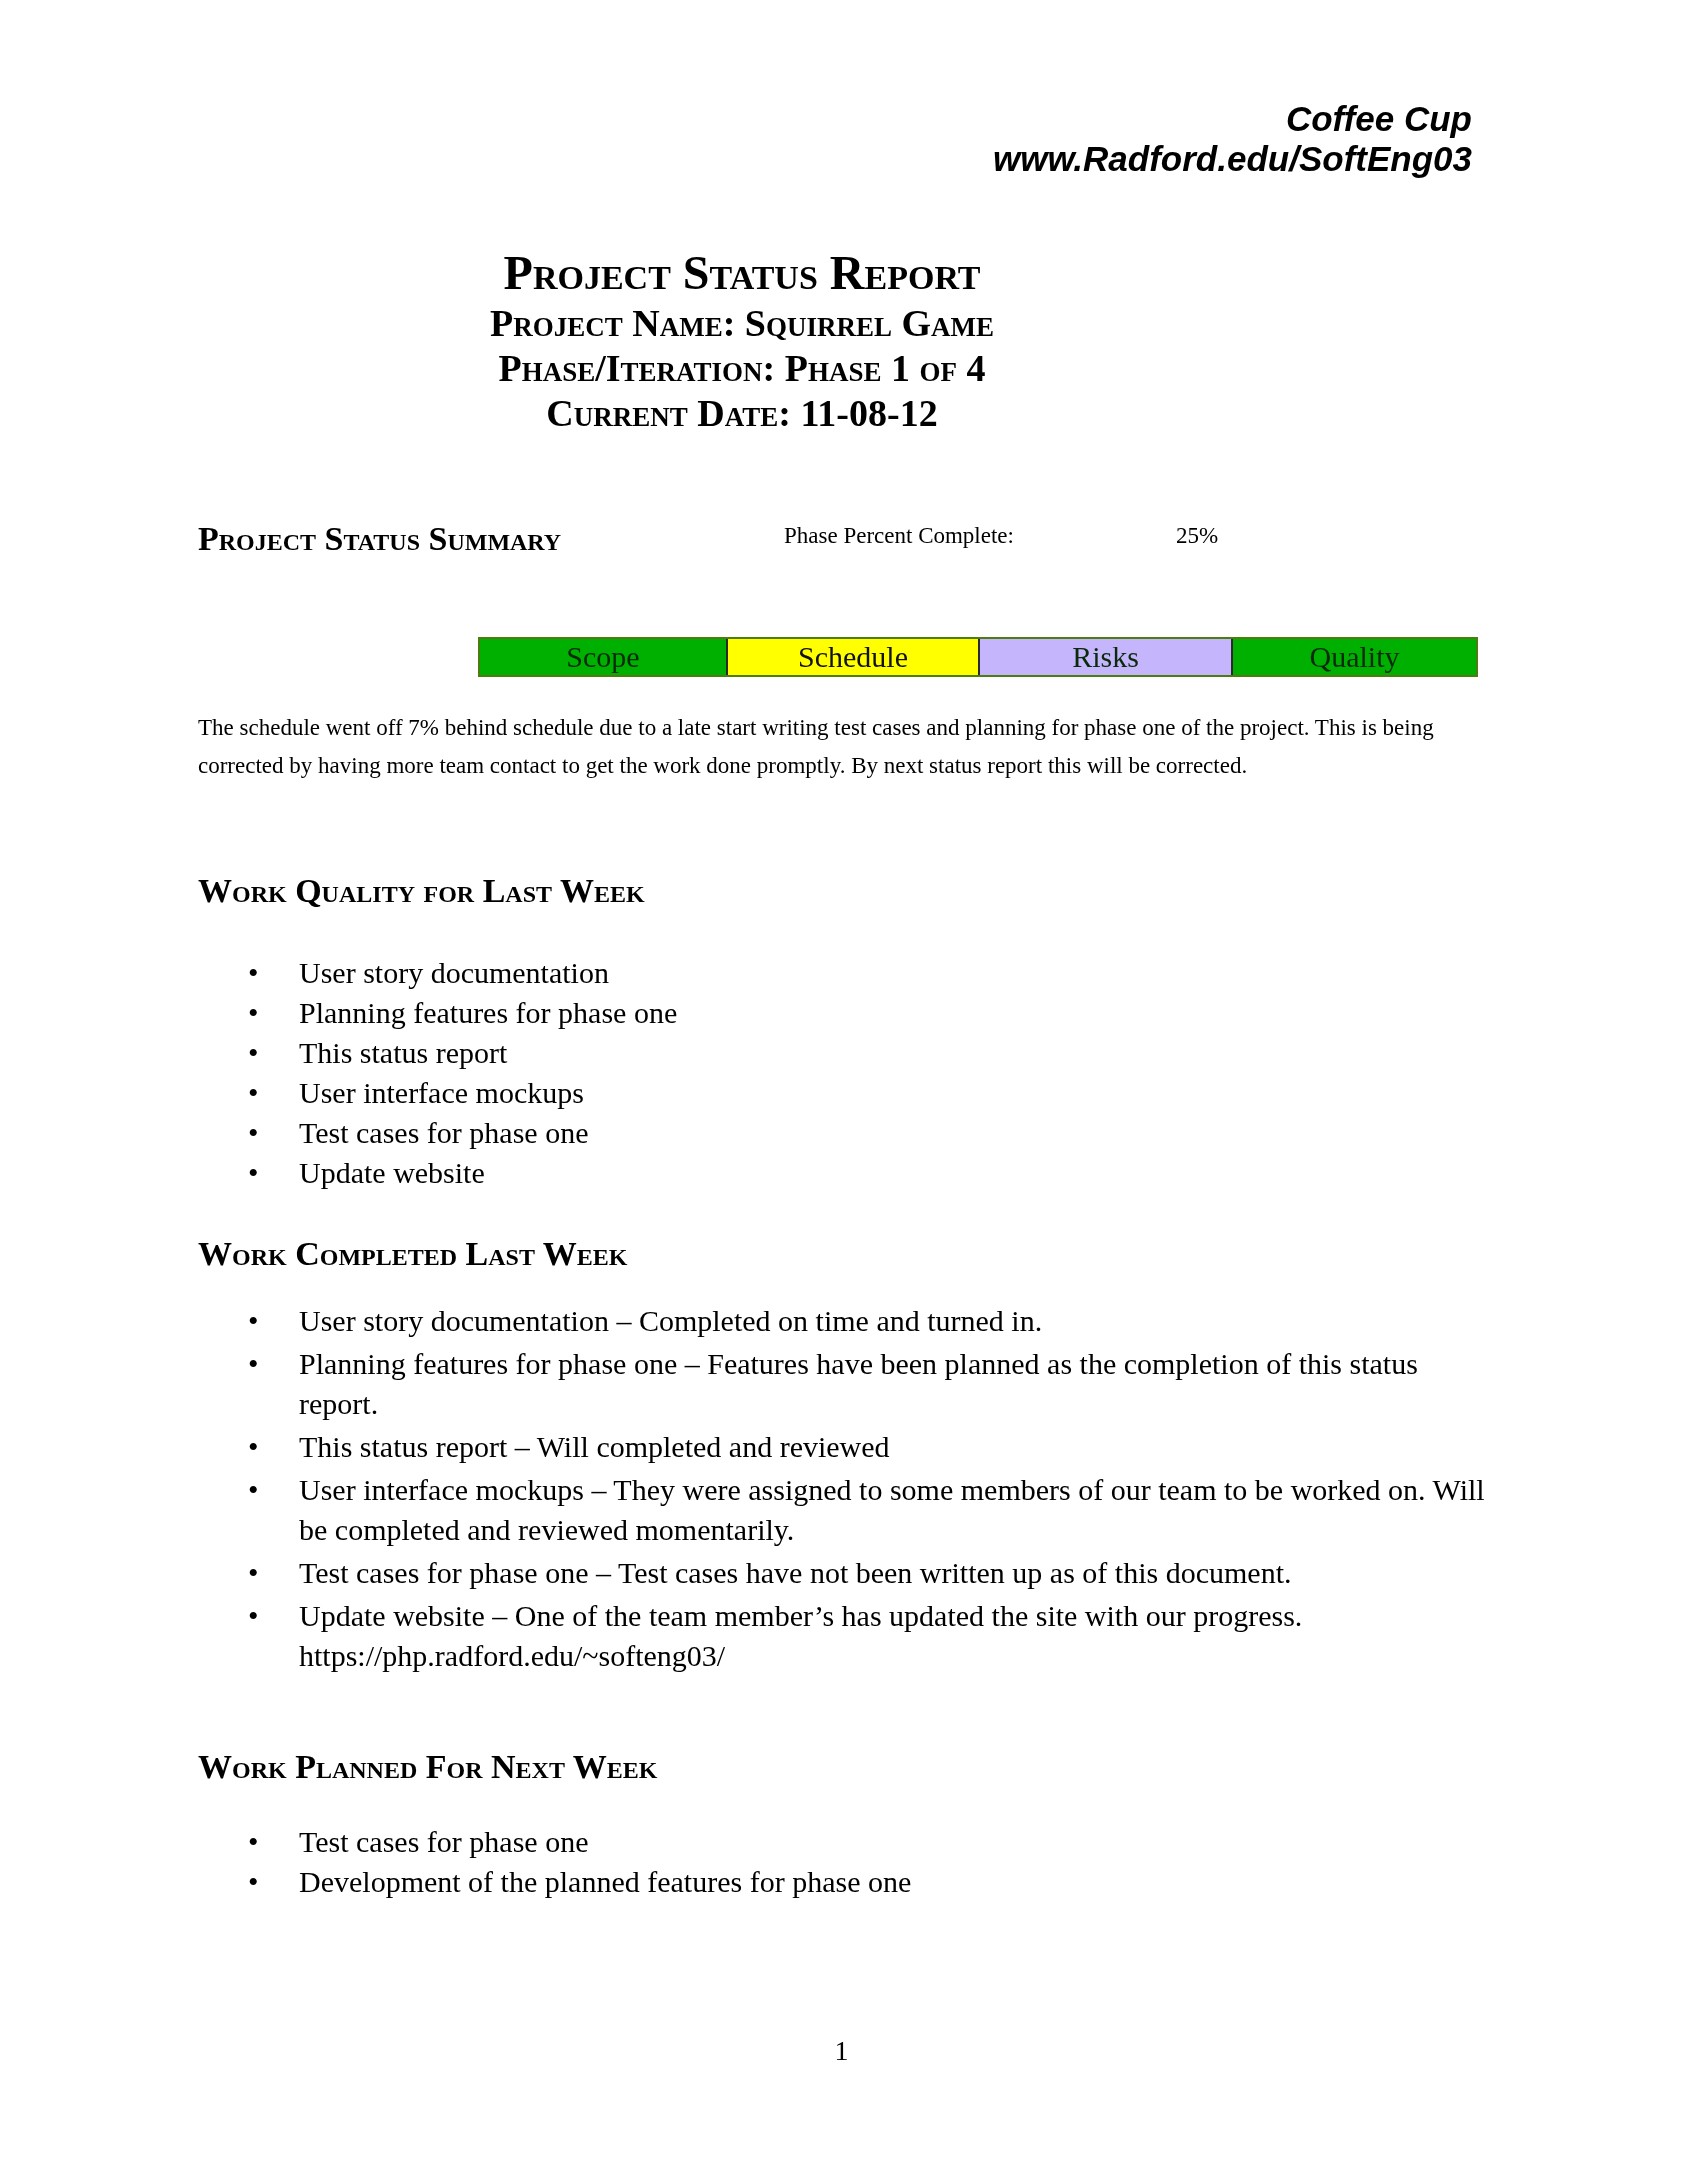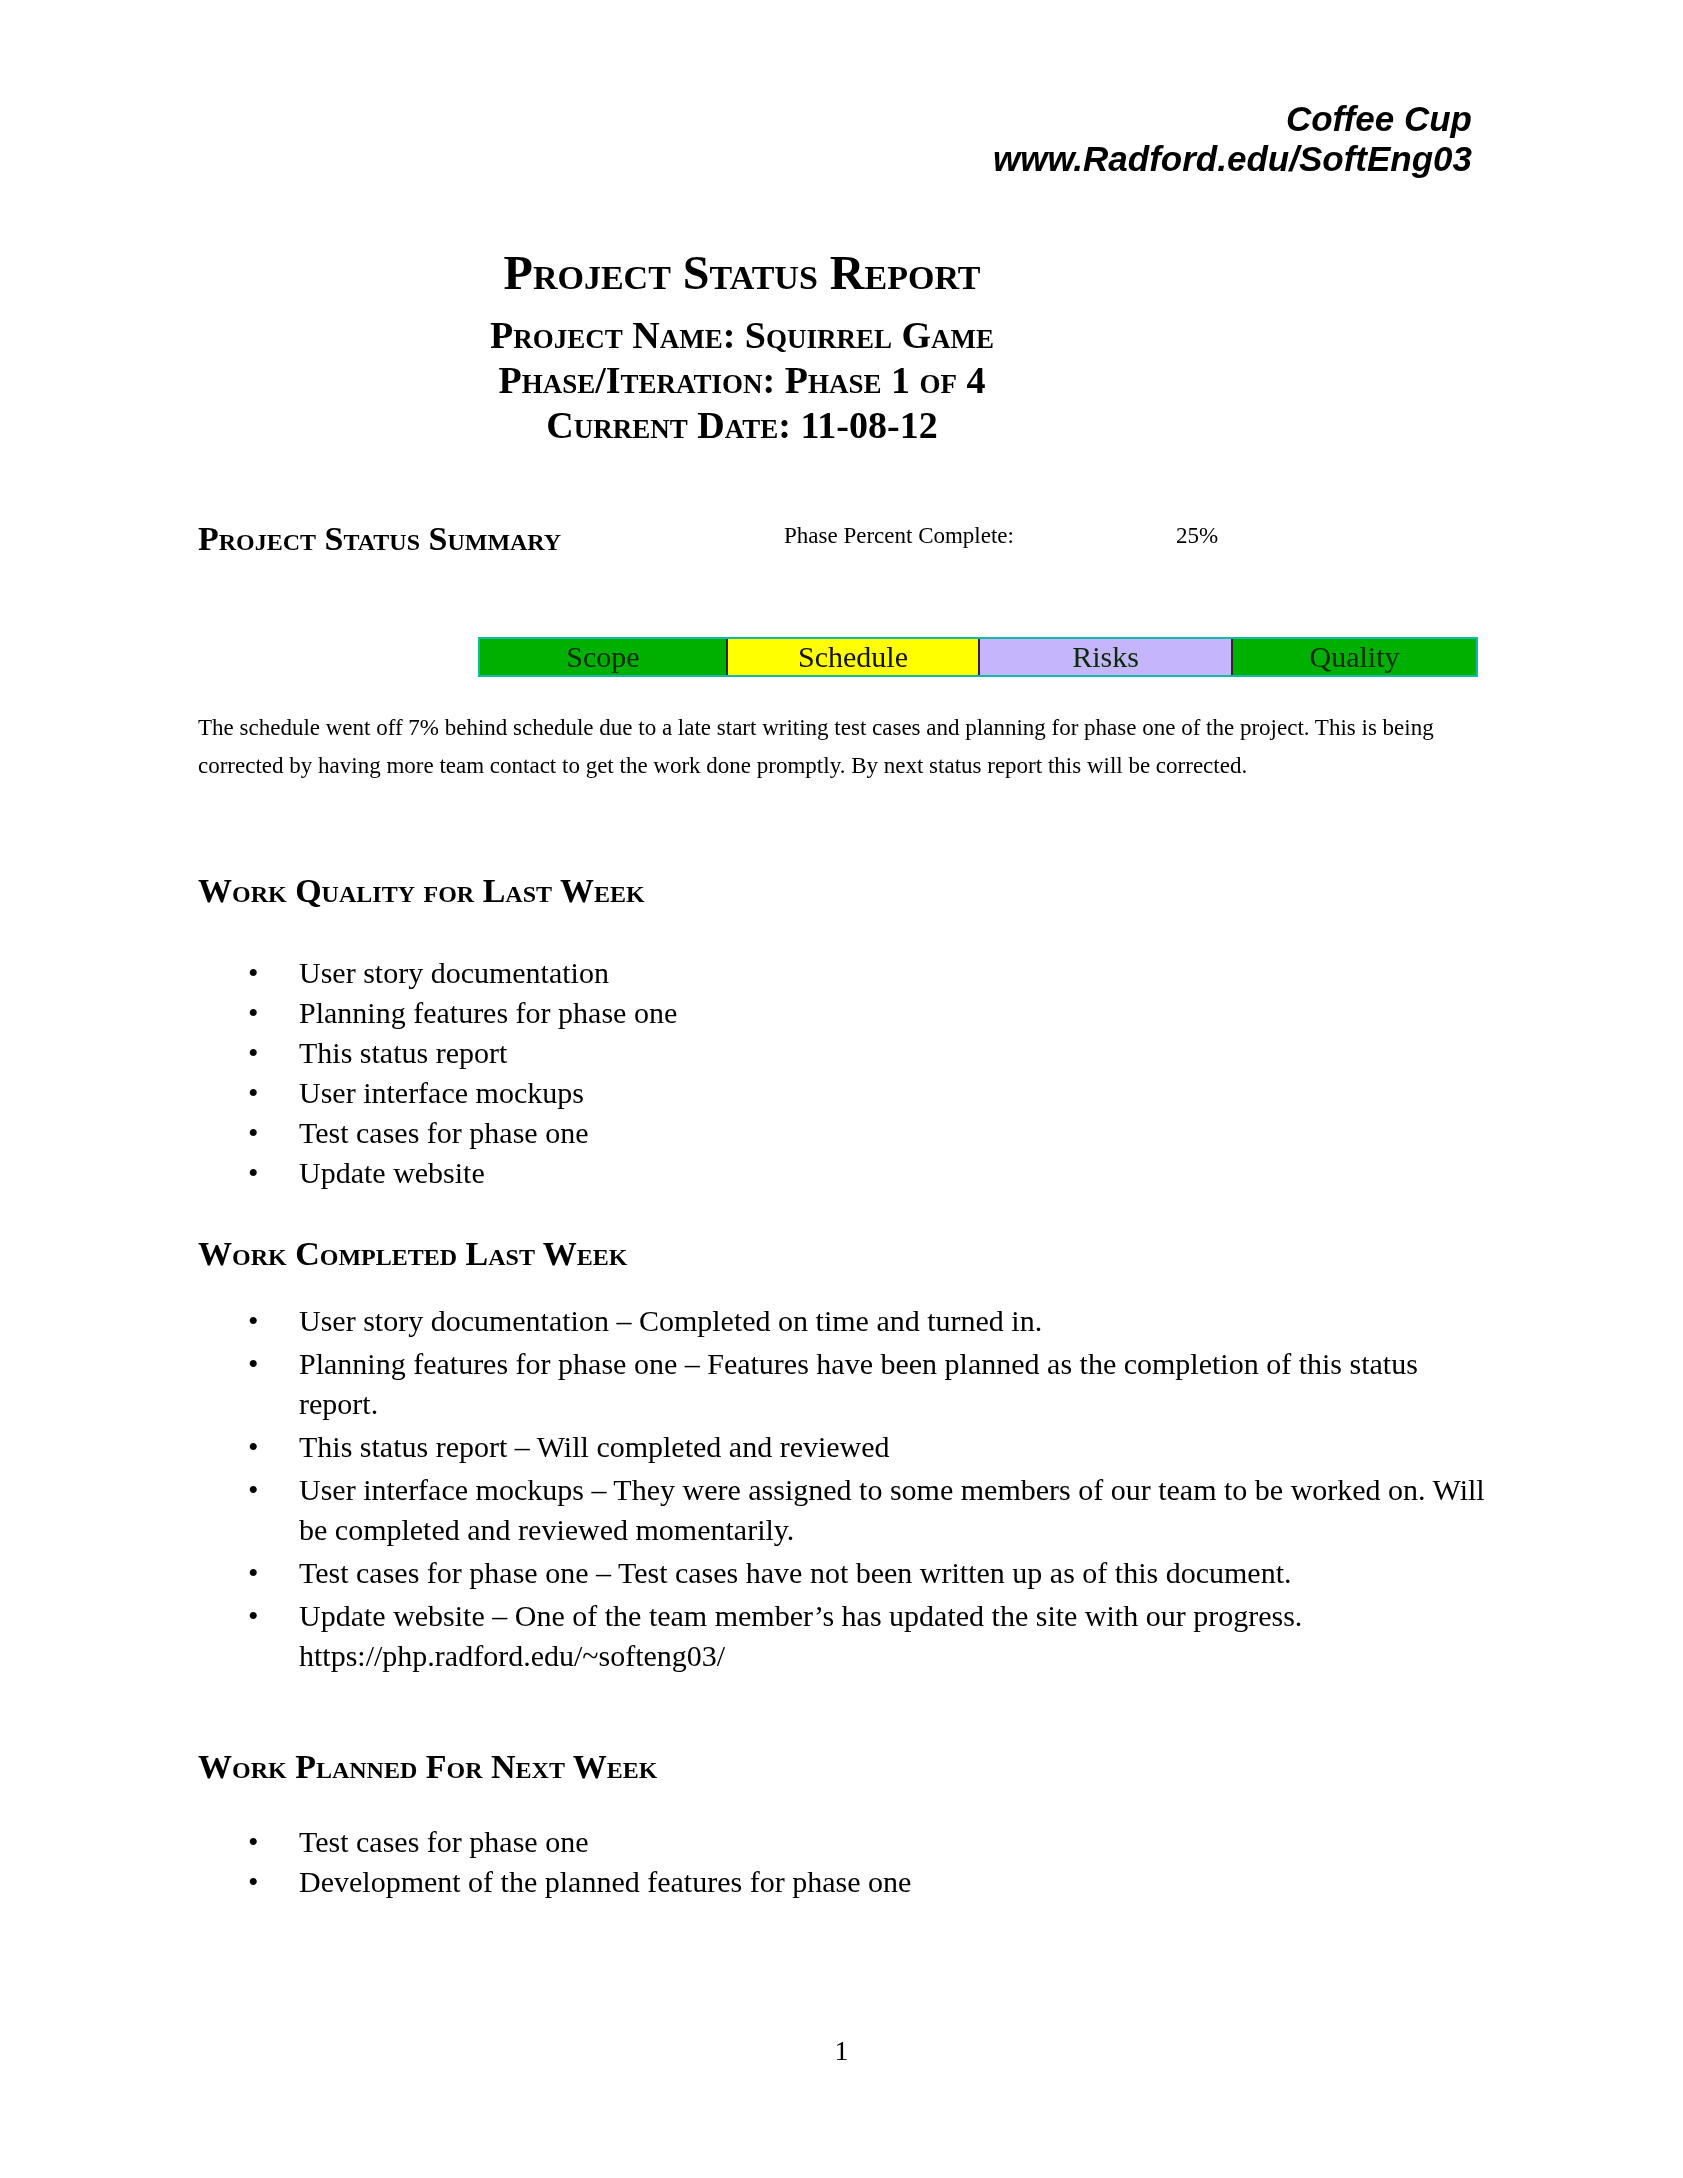--- a/index.html
+++ b/index.html
@@ -20,21 +20,21 @@
   }
   .t1 { font-size: 48px; line-height: 48px; }
   .t2 { font-size: 38px; line-height: 45px; }
   .sc-heading {
     font-weight: bold; font-variant: small-caps; font-size: 34px; line-height: 40px;
     left: 198px; white-space: nowrap;
   }
   .body-text { font-size: 23px; line-height: 38px; }
   .status-bar {
     left: 478px; top: 637px; width: 1000px; height: 40px;
-    display: flex; border: 2px solid #14b8a6; box-sizing: border-box;
+    display: flex; border: 2px solid #4d7c0f; box-sizing: border-box;
   }
   .status-cell {
     display: flex; align-items: center; justify-content: center;
     font-size: 30px; color: #0a2a0a; box-sizing: border-box;
     border-right: 2px solid #2a2a2a;
   }
   .status-cell:last-child { border-right: none; }
   .para { left: 198px; width: 1287px; }
   ul.blist { list-style: none; margin: 0; padding: 0; }
   ul.blist li {
@@ -48,21 +48,21 @@
   .page-num { left: 0; width: 1683px; text-align: center; font-size: 28px; }
 </style>
 </head>
 <body>
 
 <div class="abs hdr" style="top:99px;">Coffee Cup</div>
 <div class="abs hdr" style="top:139px;">www.Radford.edu/SoftEng03</div>
 
 <div class="abs title-block" style="top:249px;">
   <div class="title-line t1">Project Status Report</div>
-  <div class="title-line t2" style="margin-top:16px;">Project Name: Squirrel Game</div>
+  <div class="title-line t2" style="margin-top:4px;">Project Name: Squirrel Game</div>
   <div class="title-line t2">Phase/Iteration: Phase 1 of 4</div>
   <div class="title-line t2">Current Date: 11-08-12</div>
 </div>
 
 <div class="abs sc-heading" style="top:519px;">Project Status Summary</div>
 <div class="abs body-text" style="left:784px; top:517px;">Phase Percent Complete:</div>
 <div class="abs body-text" style="left:1176px; top:517px;">25%</div>
 
 <div class="abs status-bar">
   <div class="status-cell" style="width:248px; background:#00B000;">

